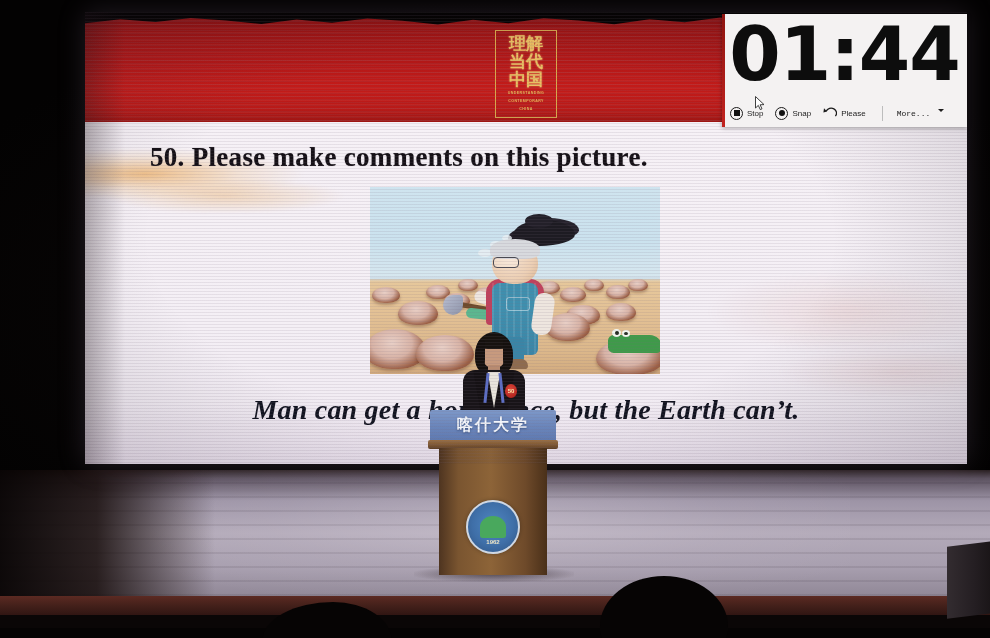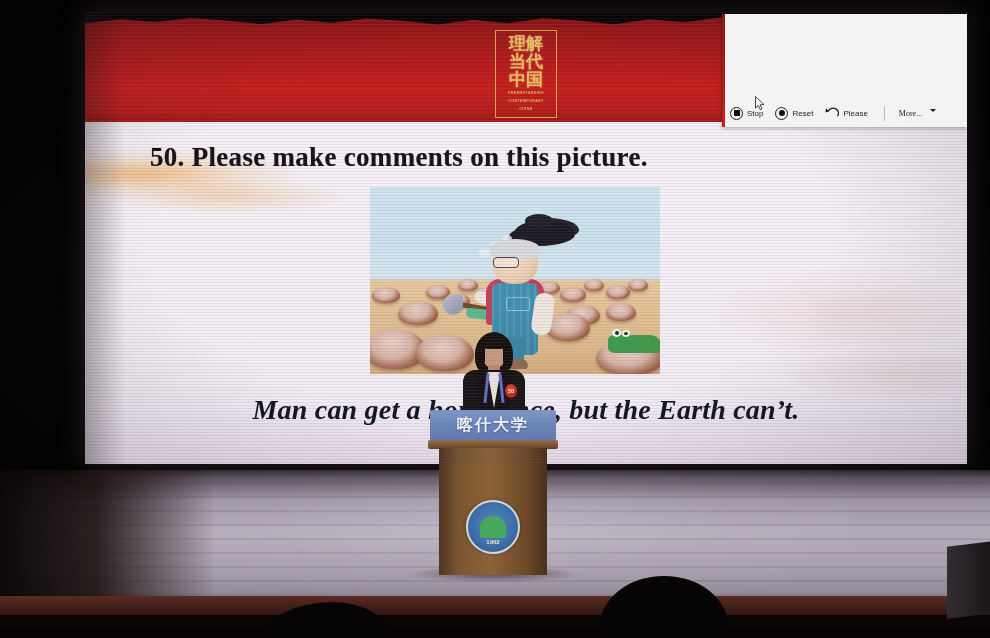--- a/index.html
+++ b/index.html
@@ -586,21 +586,21 @@
   .ic-reset svg { position: absolute; left: 0; top: 0; }
   .tb-sep {
     width: 1px; height: 15px;
     background: #bdbdbd;
     margin-left: 4px;
   }
   .tb-more {
     display: flex;
     align-items: flex-start;
     gap: 8px;
-    font-family: Liberation Serif, serif;
+    font-family: Liberation Mono, monospace;
     font-size: 8px;
     color: #1d1d1d;
     margin-left: 2px;
   }
   .caret {
     width: 0; height: 0;
     border-left: 3.2px solid transparent;
     border-right: 3.2px solid transparent;
     border-top: 3.8px solid #1d1d1d;
   }
@@ -921,39 +921,40 @@
 
       <div class="slide-caption">Man can get a home once, but the Earth can’t.</div>
     </div>
 
     <div class="screen-left-fade"></div>
     <div class="screen-scanlines"></div>
     <div class="screen-vign"></div>
   </div>
 
   <div class="timer-widget">
+    <div class="timer-readout">01:44</div>
 
     <svg class="cursor-arrow" viewBox="0 0 11 15">
       <path d="M0.5 0.5 L0.5 12 L3.3 9.4 L5.3 13.6 L7 12.8 L5.1 8.8 L9 8.6 Z" fill="#ffffff" stroke="#2a2a2a" stroke-width="0.9"></path>
     </svg>
 
     <div class="timer-toolbar">
 
       <div class="tb-item">
         <span class="ic-circle">
             <span class="sq"></span>
           </span>
         <span>Stop</span>
       </div>
 
       <div class="tb-item">
         <span class="ic-circle">
             <span class="dt"></span>
           </span>
-        <span>Reset</span>
+        <span>Snap</span>
       </div>
 
       <div class="tb-item">
         <span class="ic-reset">
           <svg width="14" height="13" viewBox="0 0 14 13">
             <path d="M12.4 9.2 A5.4 5.0 0 1 0 3.2 4.1" fill="none" stroke="#1b1b1b" stroke-width="1.3"></path>
             <path d="M1.0 1.2 L4.0 4.6 L0.4 5.6 Z" fill="#1b1b1b"></path>
           </svg>
         </span>
         <span>Please</span>

